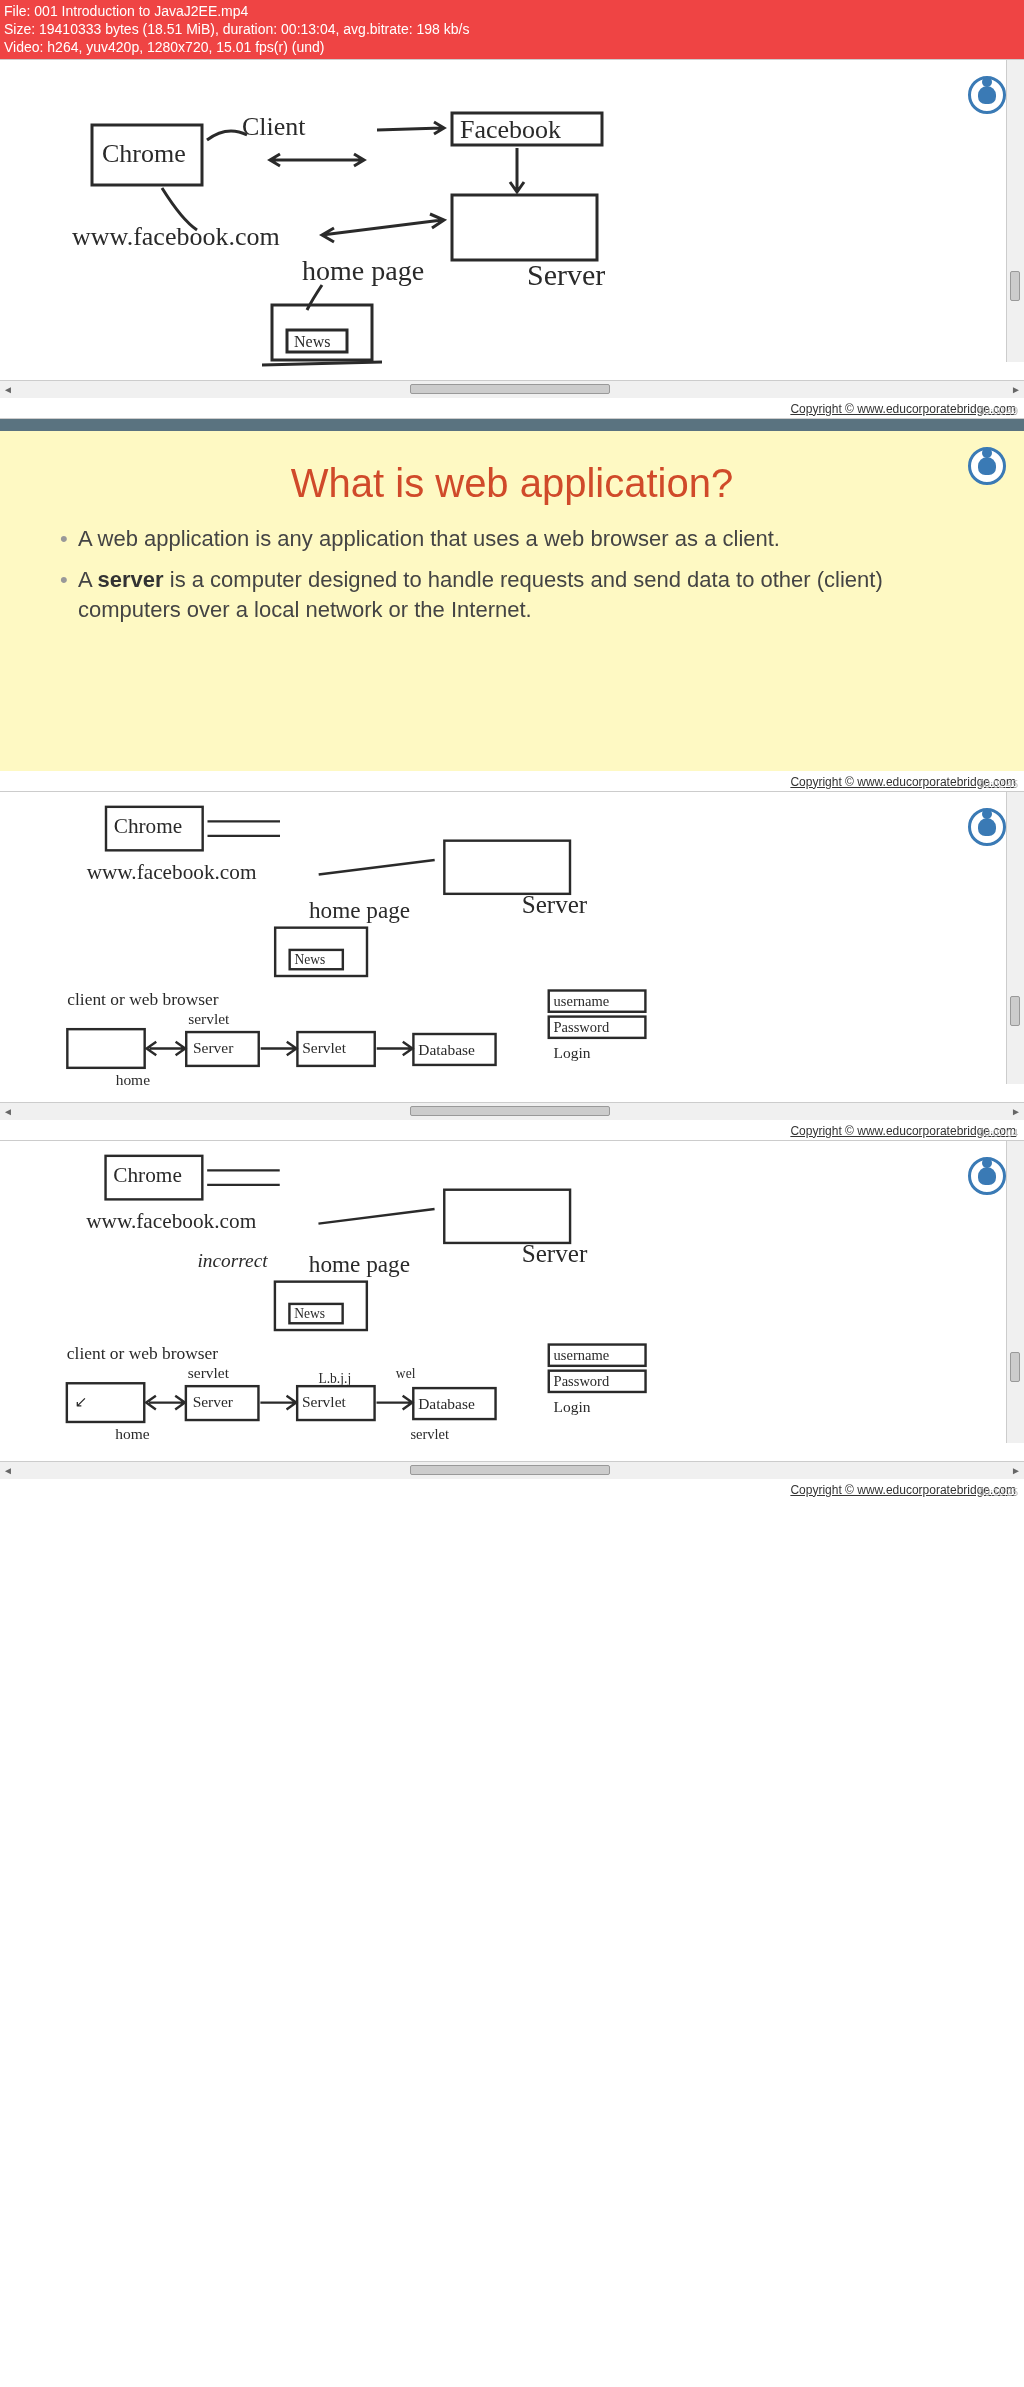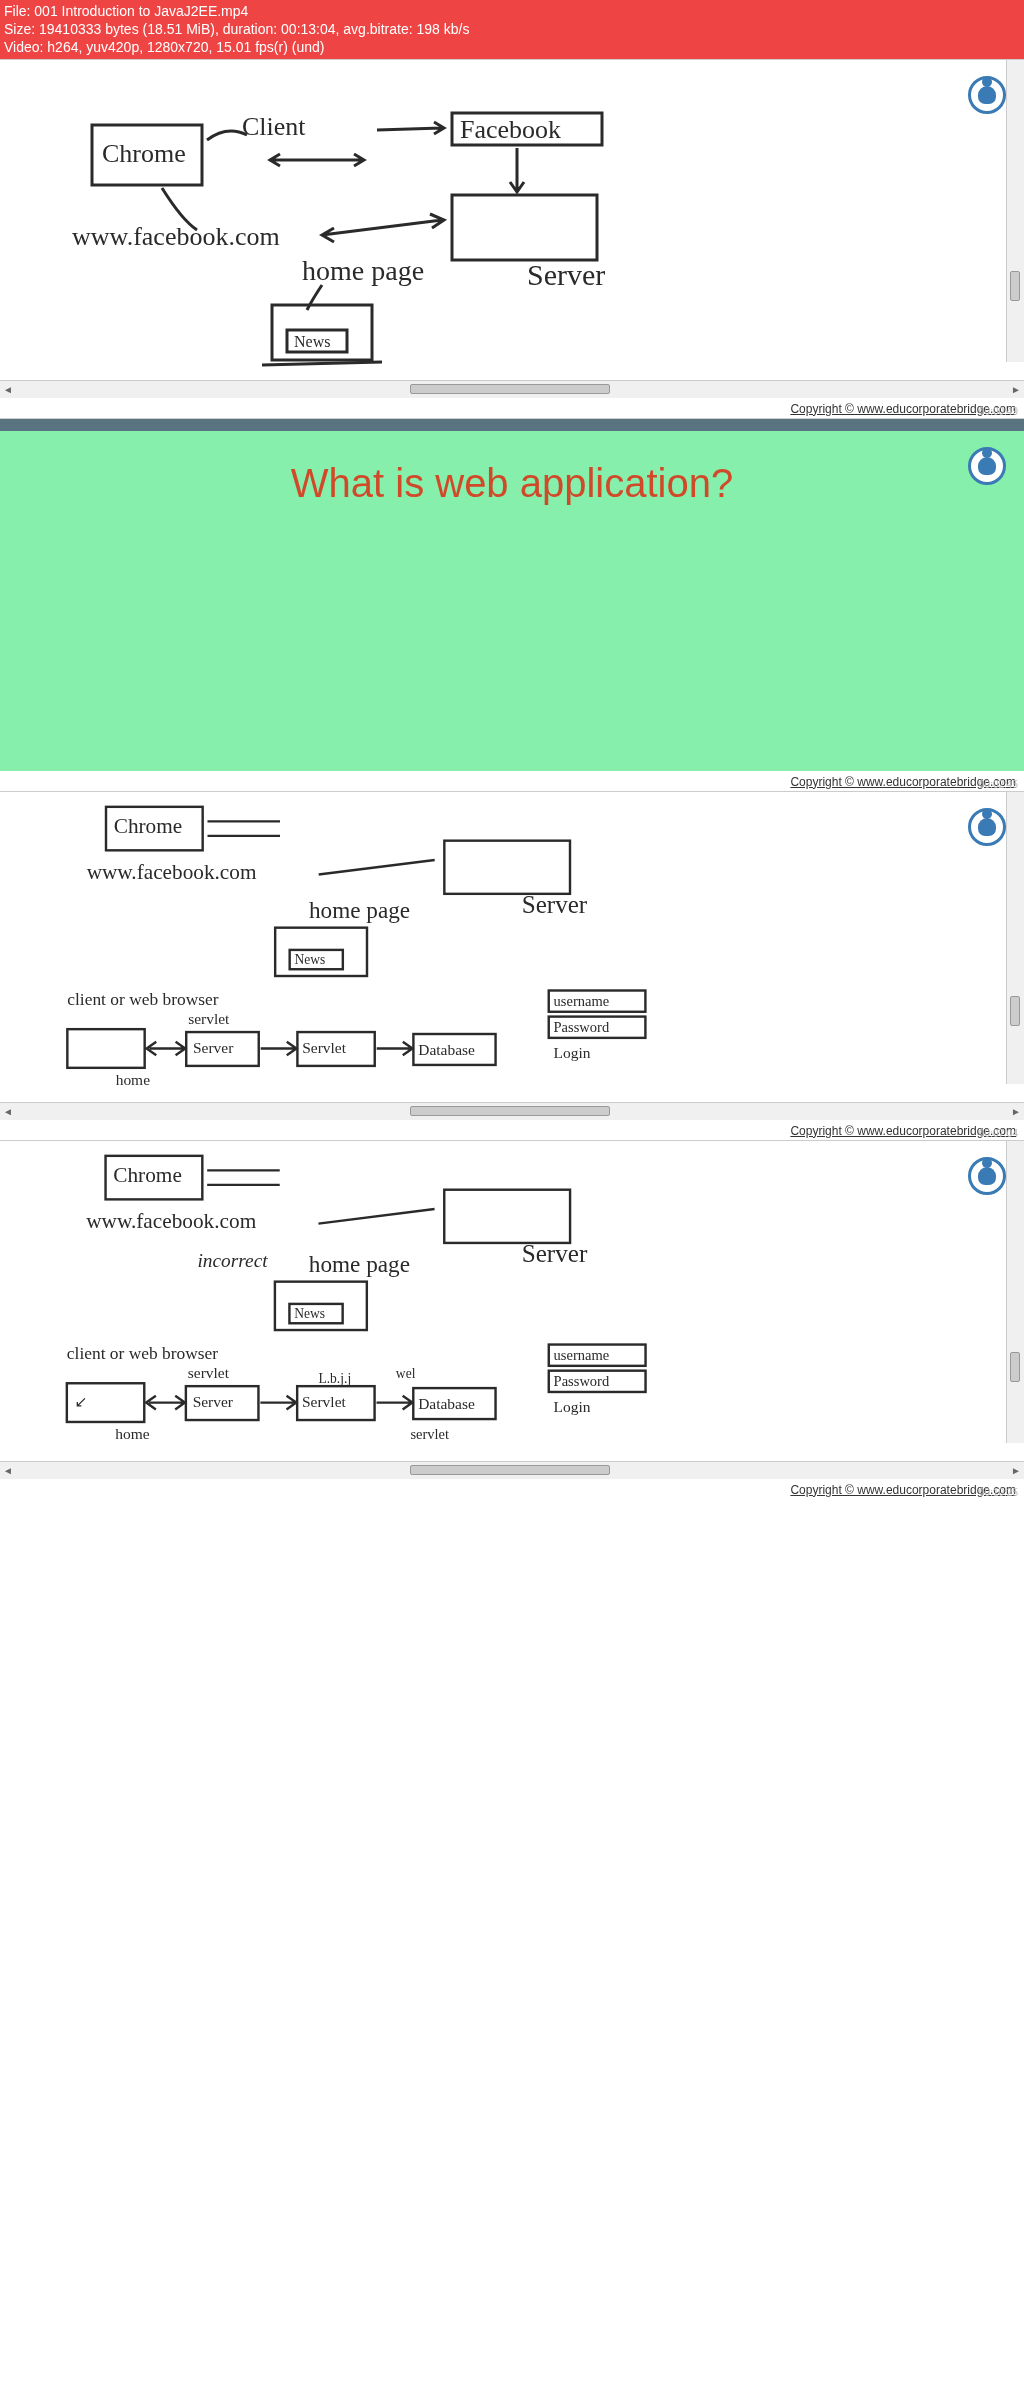--- a/index.html
+++ b/index.html
@@ -12,21 +12,21 @@
   .avatar { position: absolute; top: 16px; right: 18px; width: 38px; height: 38px; border: 3px solid #3a7ab5; border-radius: 50%; display: flex; align-items: center; justify-content: center; background: #fff; z-index: 10; }
   .avatar-inner { width: 18px; height: 18px; background: #3a7ab5; border-radius: 50% 50% 40% 40%; position: relative; }
   .avatar-inner::before { content: ""; position: absolute; top: -9px; left: 4px; width: 10px; height: 10px; background: #3a7ab5; border-radius: 50%; }
   .whiteboard { background: #fff; min-height: 310px; position: relative; padding: 10px; }
   .whiteboard svg { width: 100%; height: 100%; }
   .scrollbar-h { height: 18px; background: #f0f0f0; border-top: 1px solid #ccc; display: flex; align-items: center; position: relative; }
   .scrollbar-h .arrow-l, .scrollbar-h .arrow-r { width: 16px; text-align: center; color: #666; font-size: 10px; }
   .scrollbar-h .thumb { position: absolute; left: 40%; width: 200px; height: 10px; background: #ccc; border: 1px solid #999; border-radius: 2px; }
   .scrollbar-v { position: absolute; right: 0; top: 0; bottom: 18px; width: 18px; background: #f0f0f0; border-left: 1px solid #ccc; }
   .scrollbar-v .thumb-v { position: absolute; top: 70%; left: 3px; width: 10px; height: 30px; background: #ccc; border: 1px solid #999; border-radius: 2px; }
-  .slide { background: #86efac; padding: 30px 40px 60px; min-height: 340px; position: relative; }
+  .slide { background: #fef9c3; padding: 30px 40px 60px; min-height: 340px; position: relative; }
   .slide h1 { color: #d04a2a; font-size: 40px; font-weight: normal; text-align: center; margin-bottom: 18px; }
   .slide ul { list-style: none; padding-left: 20px; }
   .slide li { font-size: 22px; color: #444; margin-bottom: 12px; line-height: 1.35; position: relative; padding-left: 18px; }
   .slide li::before { content: "•"; position: absolute; left: 0; color: #999; }
   .slide b { color: #333; }
   .small-wb { min-height: 290px; }
 </style>
 </head>
 <body>
 
@@ -81,20 +81,22 @@
 </div>
 
 <div class="frame">
   <div class="gray-bar"></div>
   <div class="slide">
     <div class="avatar">
         <div class="avatar-inner"></div>
       </div>
     <h1>What is web application?</h1>
     <ul>
+      <li><span>A web application is any application that uses a web browser as a client.</span></li>
+      <li><span>A </span><b>server</b><span> is a computer designed to handle requests and send data to other (client) computers over a local network or the Internet.</span></li>
     </ul>
   </div>
   <div class="copyright">
     <span>Copyright © www.educorporatebridge.com</span>
     <span class="timestamp">00:02:45</span>
   </div>
 </div>
 
 <div class="frame">
   <div class="whiteboard small-wb" style="height:310px;">

